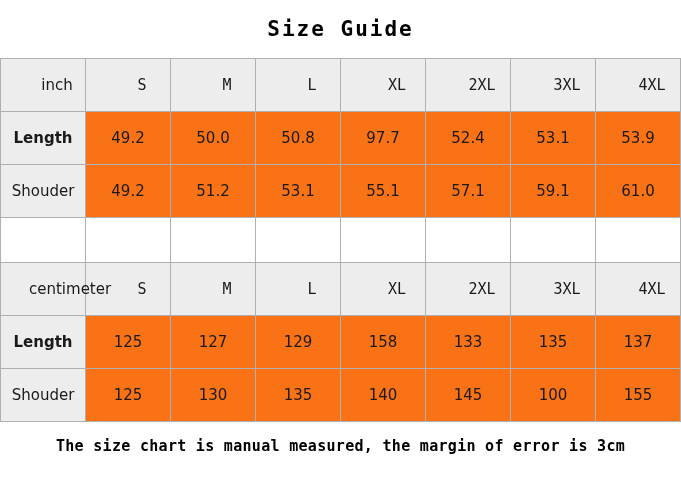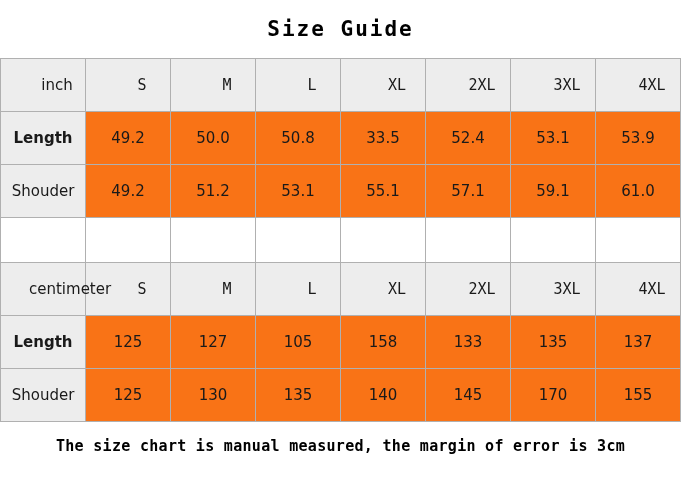--- a/index.html
+++ b/index.html
@@ -111,21 +111,21 @@
         <td>XL</td>
         <td>2XL</td>
         <td>3XL</td>
         <td>4XL</td>
       </tr>
       <tr class="data-row">
         <td class="rowlabel bold">Length</td>
         <td>49.2</td>
         <td>50.0</td>
         <td>50.8</td>
-        <td>33.5</td>
+        <td>97.7</td>
         <td>52.4</td>
         <td>53.1</td>
         <td>53.9</td>
       </tr>
       <tr class="data-row">
         <td class="rowlabel">Shouder</td>
         <td>49.2</td>
         <td>51.2</td>
         <td>53.1</td>
         <td>55.1</td>
@@ -152,34 +152,34 @@
         <td>L</td>
         <td>XL</td>
         <td>2XL</td>
         <td>3XL</td>
         <td>4XL</td>
       </tr>
       <tr class="data-row">
         <td class="rowlabel bold">Length</td>
         <td>125</td>
         <td>127</td>
-        <td>105</td>
+        <td>129</td>
         <td>158</td>
         <td>133</td>
         <td>135</td>
         <td>137</td>
       </tr>
       <tr class="data-row">
         <td class="rowlabel">Shouder</td>
         <td>125</td>
         <td>130</td>
         <td>135</td>
         <td>140</td>
         <td>145</td>
-        <td>170</td>
+        <td>100</td>
         <td>155</td>
       </tr>
     </tbody>
   </table>
 
   <div class="footer">The size chart is manual measured, the margin of error is 3cm</div>
 
 </div>
 
 </body></html>

